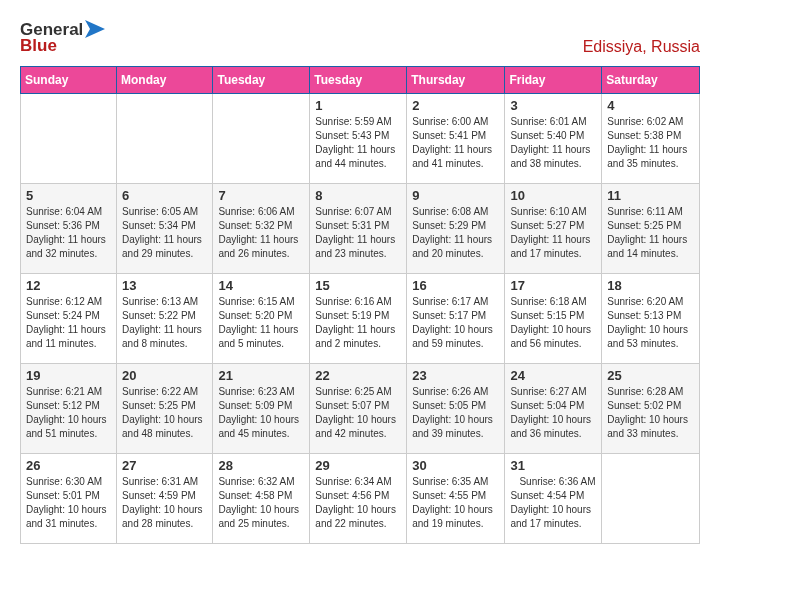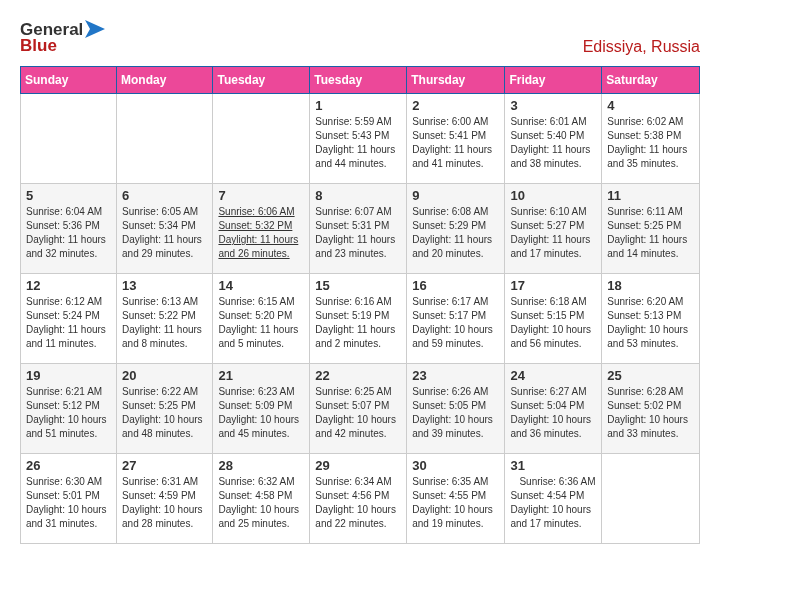--- a/index.html
+++ b/index.html
@@ -144,21 +144,21 @@
         </tr>
         <tr>
           <td><span class="day-number">5</span><span class="day-info" style="white-space: pre-line;">Sunrise: 6:04 AM
 Sunset: 5:36 PM
 Daylight: 11 hours
 and 32 minutes.</span></td>
           <td><span class="day-number">6</span><span class="day-info" style="white-space: pre-line;">Sunrise: 6:05 AM
 Sunset: 5:34 PM
 Daylight: 11 hours
 and 29 minutes.</span></td>
-          <td><span class="day-number">7</span><span class="day-info" style="white-space: pre-line; text-decoration: underline;">Sunrise: 6:06 AM
+          <td><span class="day-number">7</span><span class="day-info" style="white-space: pre-line;">Sunrise: 6:06 AM
 Sunset: 5:32 PM
 Daylight: 11 hours
 and 26 minutes.</span></td>
           <td><span class="day-number">8</span><span class="day-info" style="white-space: pre-line;">Sunrise: 6:07 AM
 Sunset: 5:31 PM
 Daylight: 11 hours
 and 23 minutes.</span></td>
           <td><span class="day-number">9</span><span class="day-info" style="white-space: pre-line;">Sunrise: 6:08 AM
 Sunset: 5:29 PM
 Daylight: 11 hours

